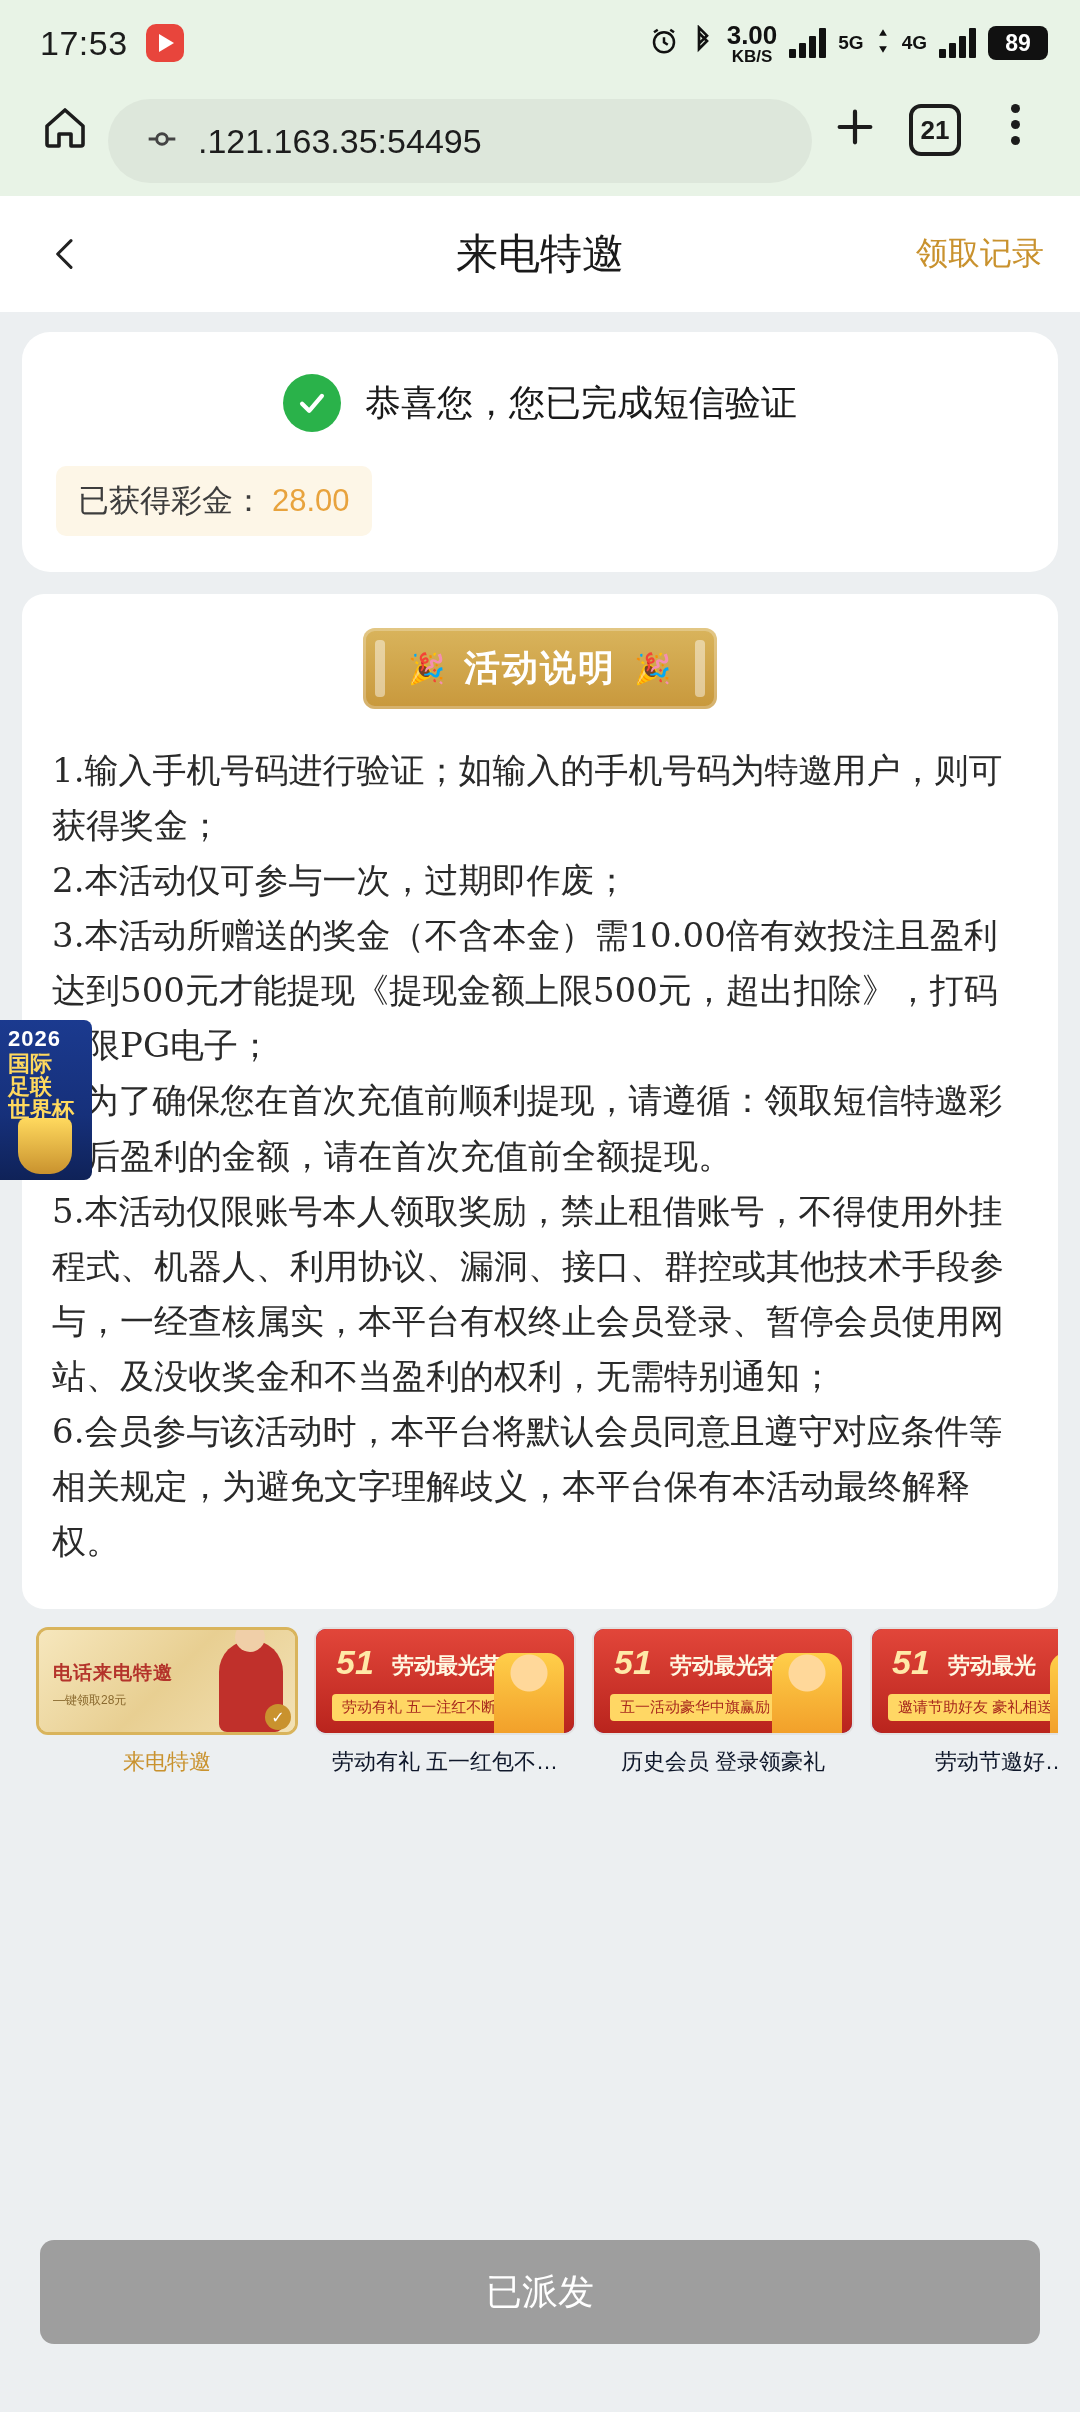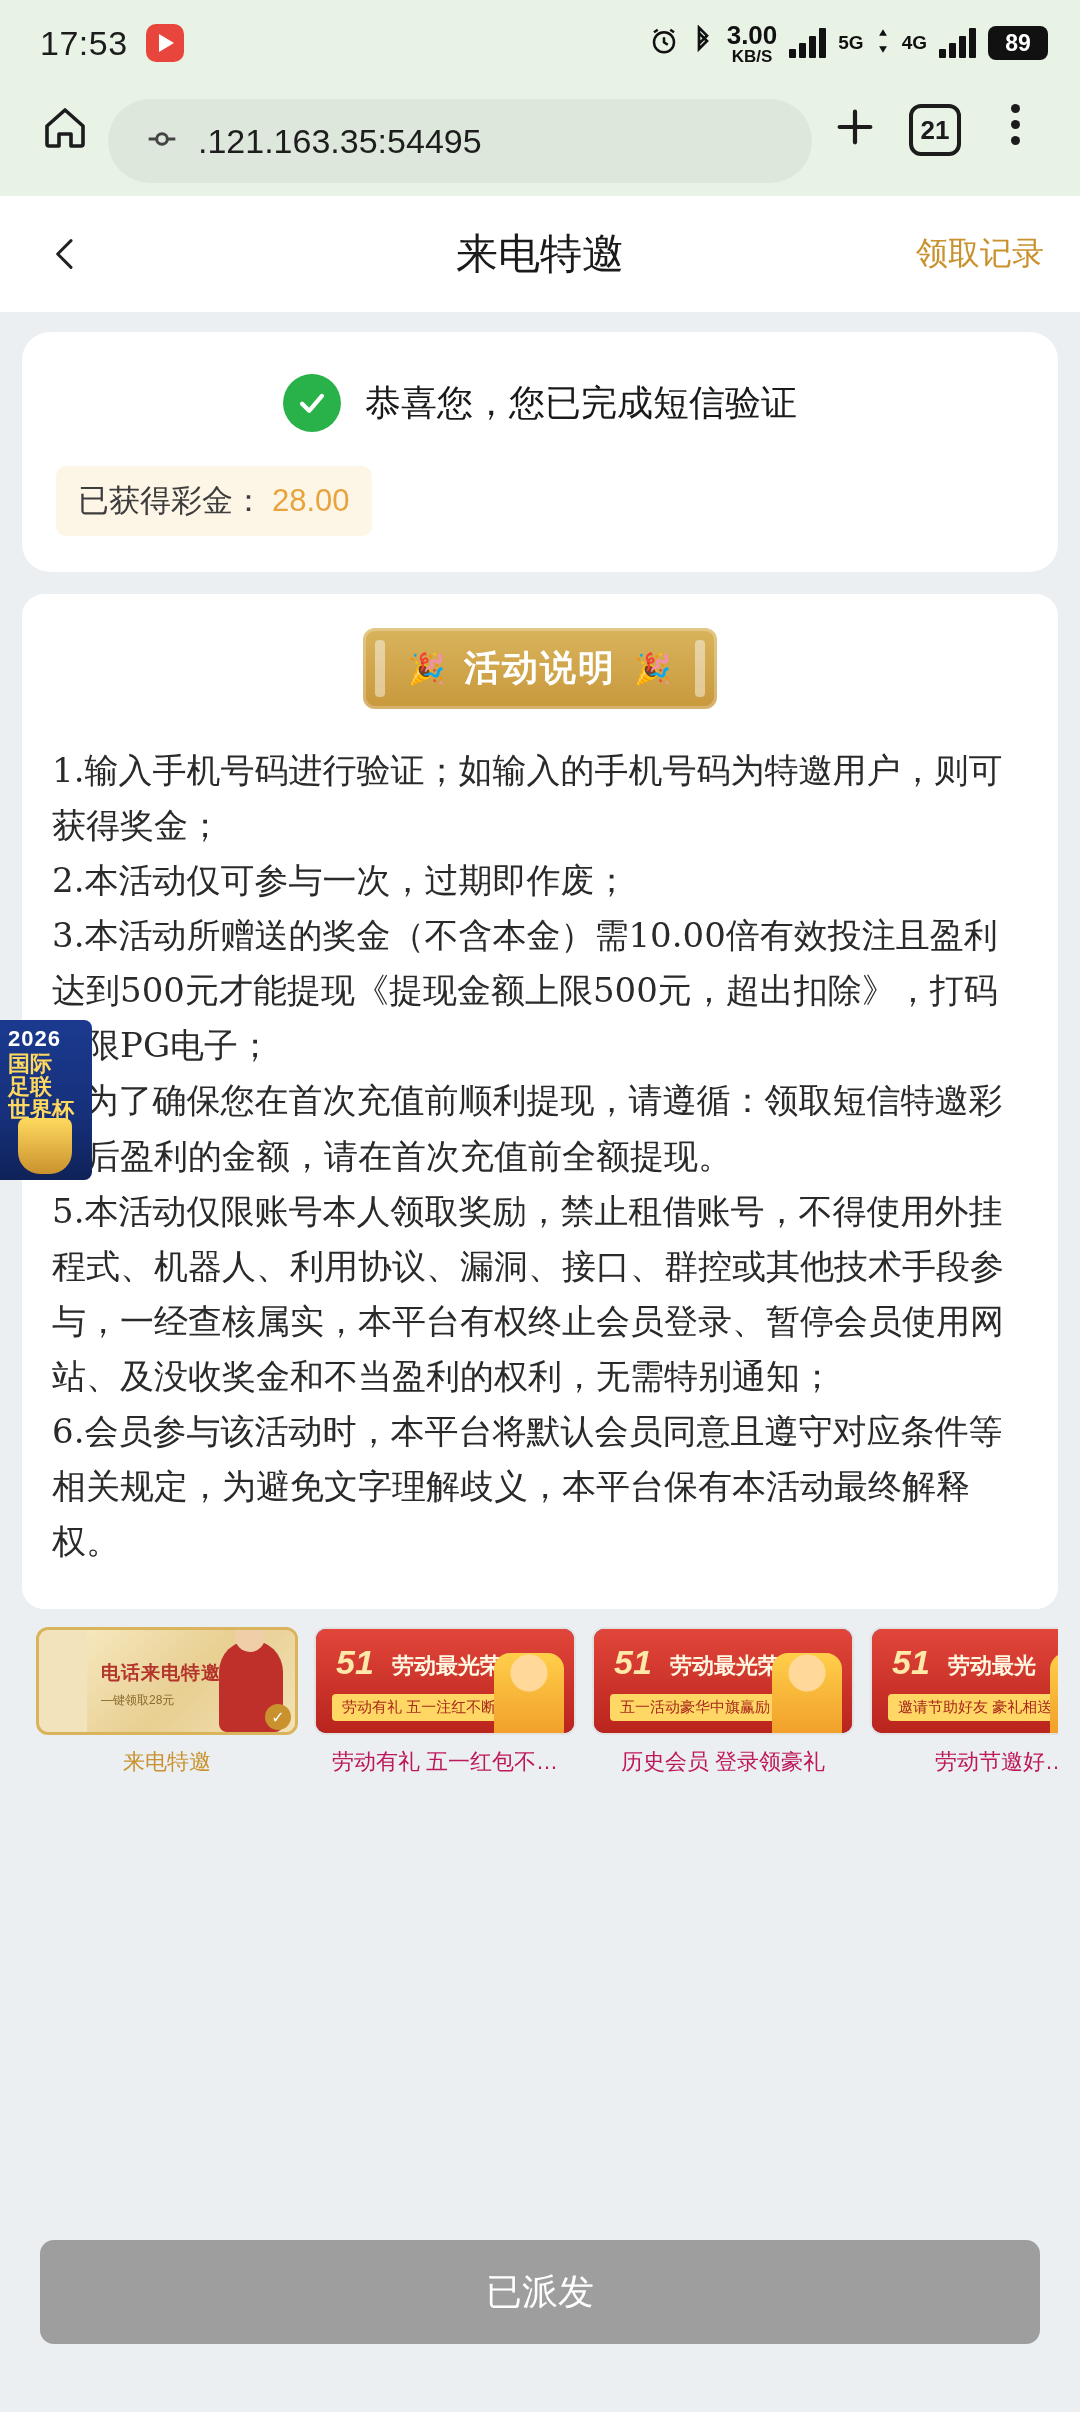--- a/index.html
+++ b/index.html
@@ -141,28 +141,27 @@
   }
   .promo {
     flex: 0 0 auto; width: 262px;
   }
   .promo .thumb {
     width: 262px; height: 108px; border-radius: 12px; overflow: hidden;
     position: relative; border: 2px solid #e2e2e2; background: #701a75;
   }
   .promo.active .thumb { border: 3px solid #d9b45c; background: #f2e3bd; }
   .promo .cap {
-    margin-top: 12px; font-size: 22px; color: #be185d; text-align: center;
+    margin-top: 12px; font-size: 22px; color: #0f172a; text-align: center;
     white-space: nowrap; overflow: hidden; text-overflow: ellipsis;
   }
   .promo.active .cap { color: #c9922e; }
   .t-gold {
     position: absolute; inset: 0;
     background: linear-gradient(135deg,#f6e7bd 0%, #e8cf92 50%, #f3e2b6 100%);
-    margin-left: 48px;
   }
   .t-gold .lady {
     position: absolute; right: 12px; bottom: 0; width: 64px; height: 92px;
     background: #c0302b; border-radius: 32px 32px 8px 8px;
   }
   .t-gold .lady::before {
     content:""; position:absolute; left: 16px; top: -18px; width: 30px; height: 30px;
     border-radius: 50%; background: #f0cfa8;
   }
   .t-gold .txt {

